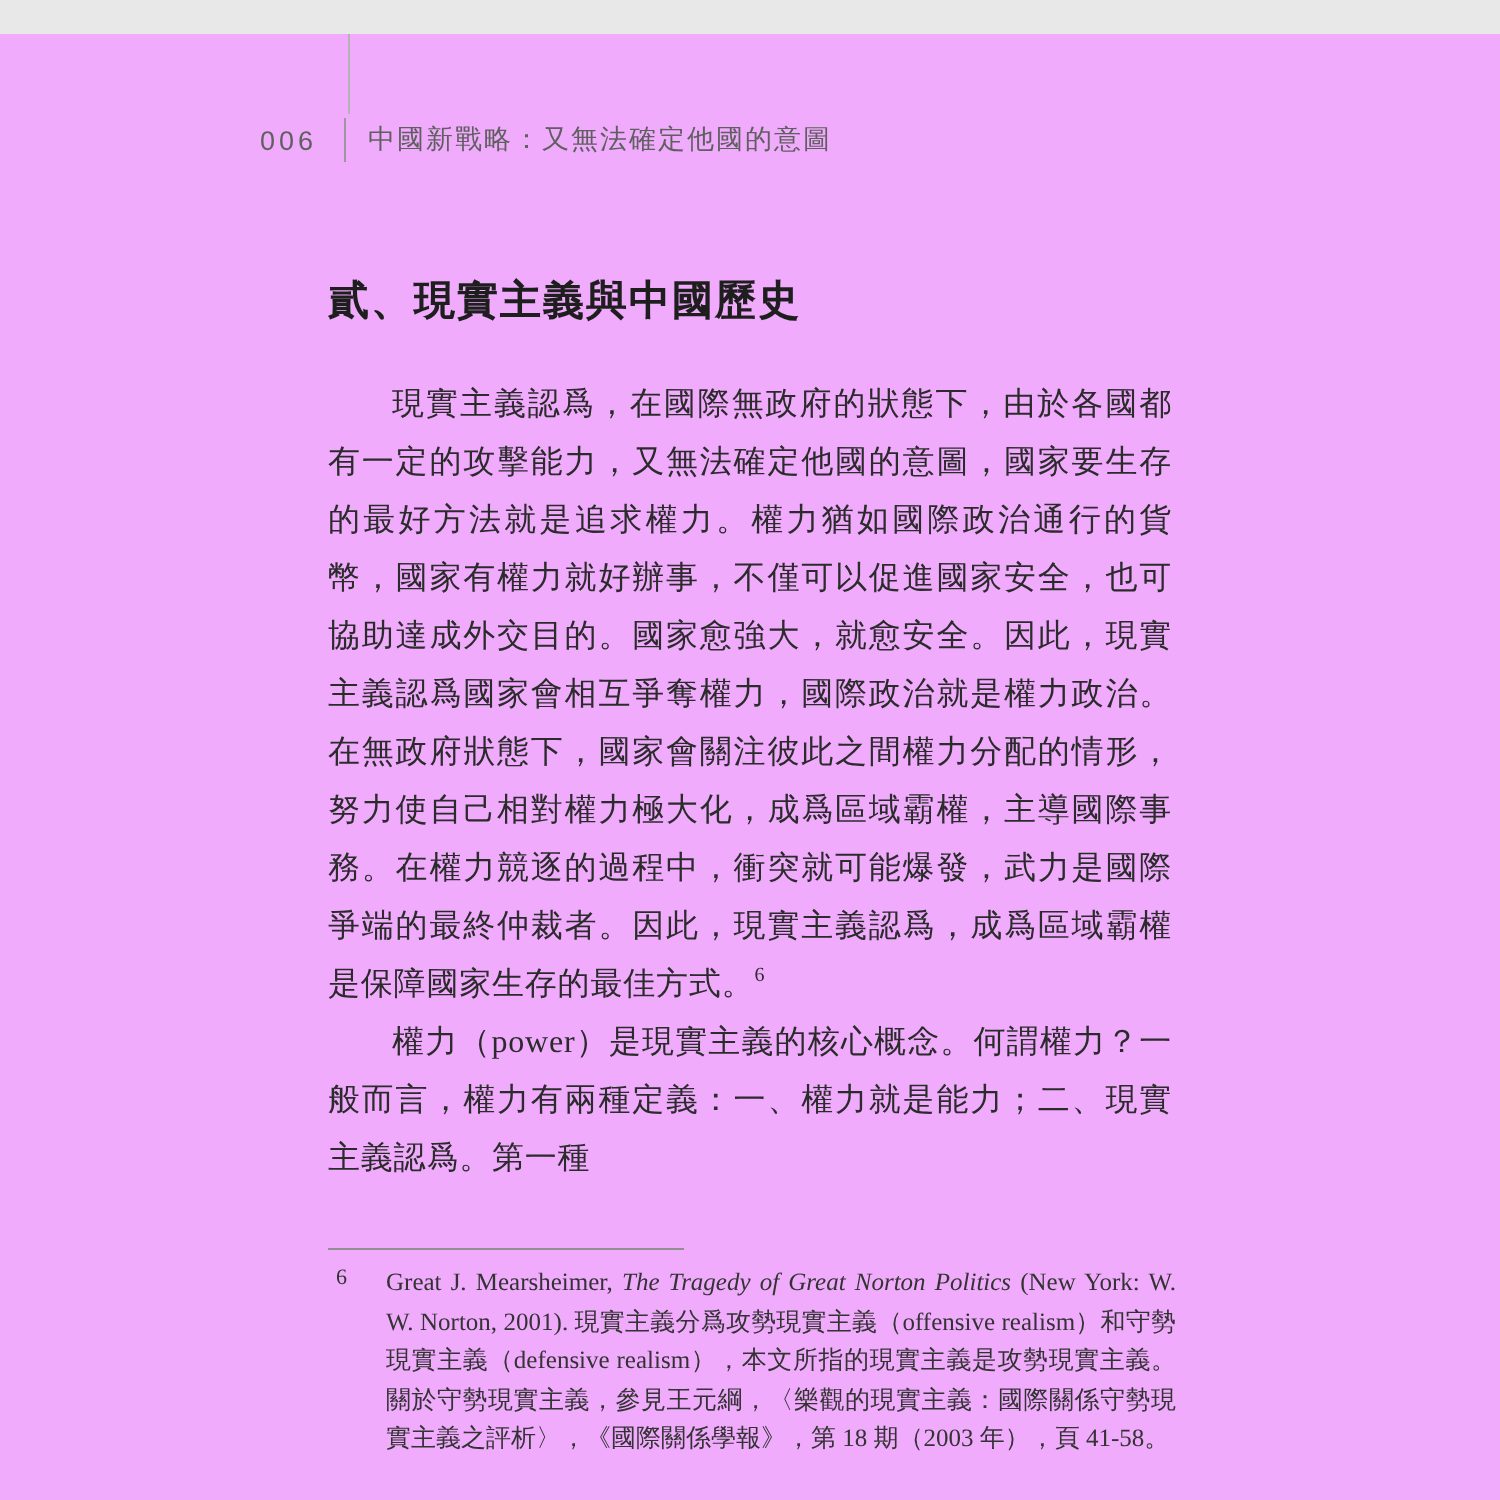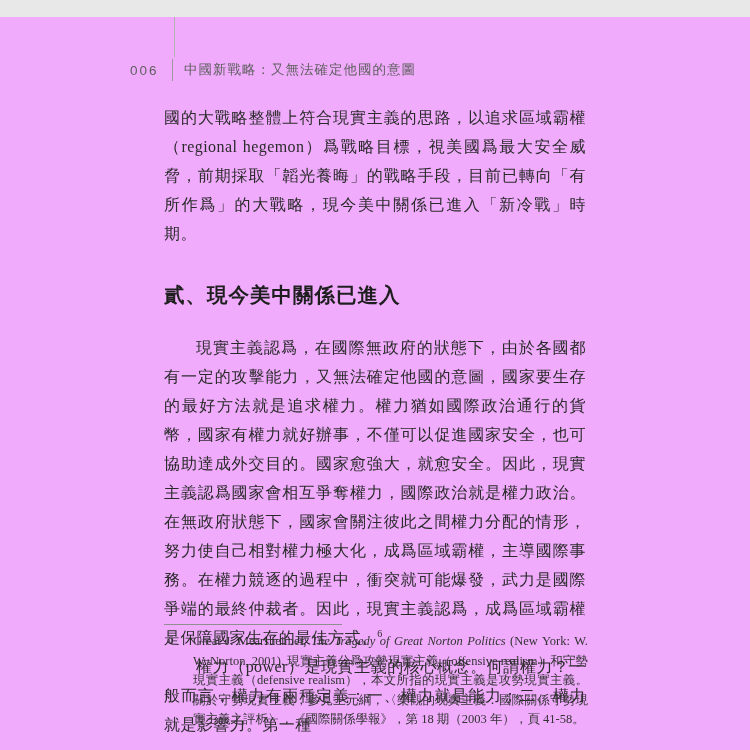--- a/index.html
+++ b/index.html
@@ -101,27 +101,26 @@
 
   <div class="top-rule"></div>
 
   <div class="running-head">
     <span class="pageno">006</span>
     <span class="head-divider"></span>
     <span class="head-title">中國新戰略：又無法確定他國的意圖</span>
   </div>
 
   <div class="text-column">
-    <p class="para">國的大戰略整體上符合現實主義的思路，以追求區域霸權（regional hegemon）爲戰略目標，視美國爲最大安全威脅，前期採取「韜光養晦」的戰略手段，目前已轉向「有所作爲」的大戰略，現今美中關係已進入「新冷戰」時期。</p>
 
-    <h2 class="section-heading">貳、現今美中關係已進入</h2>
+    <h2 class="section-heading">貳、現實主義與中國歷史</h2>
 
     <p class="para indent"><span>現實主義認爲，在國際無政府的狀態下，由於各國都有一定的攻擊能力，又無法確定他國的意圖，國家要生存的最好方法就是追求權力。權力猶如國際政治通行的貨幣，國家有權力就好辦事，不僅可以促進國家安全，也可協助達成外交目的。國家愈強大，就愈安全。因此，現實主義認爲國家會相互爭奪權力，國際政治就是權力政治。在無政府狀態下，國家會關注彼此之間權力分配的情形，努力使自己相對權力極大化，成爲區域霸權，主導國際事務。在權力競逐的過程中，衝突就可能爆發，武力是國際爭端的最終仲裁者。因此，現實主義認爲，成爲區域霸權是保障國家生存的最佳方式。</span><sup class="fn-ref">6</sup></p>
 
-    <p class="para indent">權力（power）是現實主義的核心概念。何謂權力？一般而言，權力有兩種定義：一、權力就是能力；二、權力就是影響力。第一種</p>
+    <p class="para indent">權力（power）是現實主義的核心概念。何謂權力？一般而言，權力有兩種定義：一、權力就是能力；二、現實主義認爲。第一種</p>
   </div>
 
   <div class="footnote">
     <div class="footnote-rule"></div>
     <div class="footnote-body">
       <span class="fn-marker">6</span><span>Great J. Mearsheimer, </span><span class="fn-italic">The Tragedy of Great Norton Politics</span><span> (New York: W. W. Norton, 2001). 現實主義分爲攻勢現實主義（offensive realism）和守勢現實主義（defensive realism），本文所指的現實主義是攻勢現實主義。關於守勢現實主義，參見王元綱，〈樂觀的現實主義：國際關係守勢現實主義之評析〉，《國際關係學報》，第 18 期（2003 年），頁 41-58。</span>
     </div>
   </div>
 
 </div>

